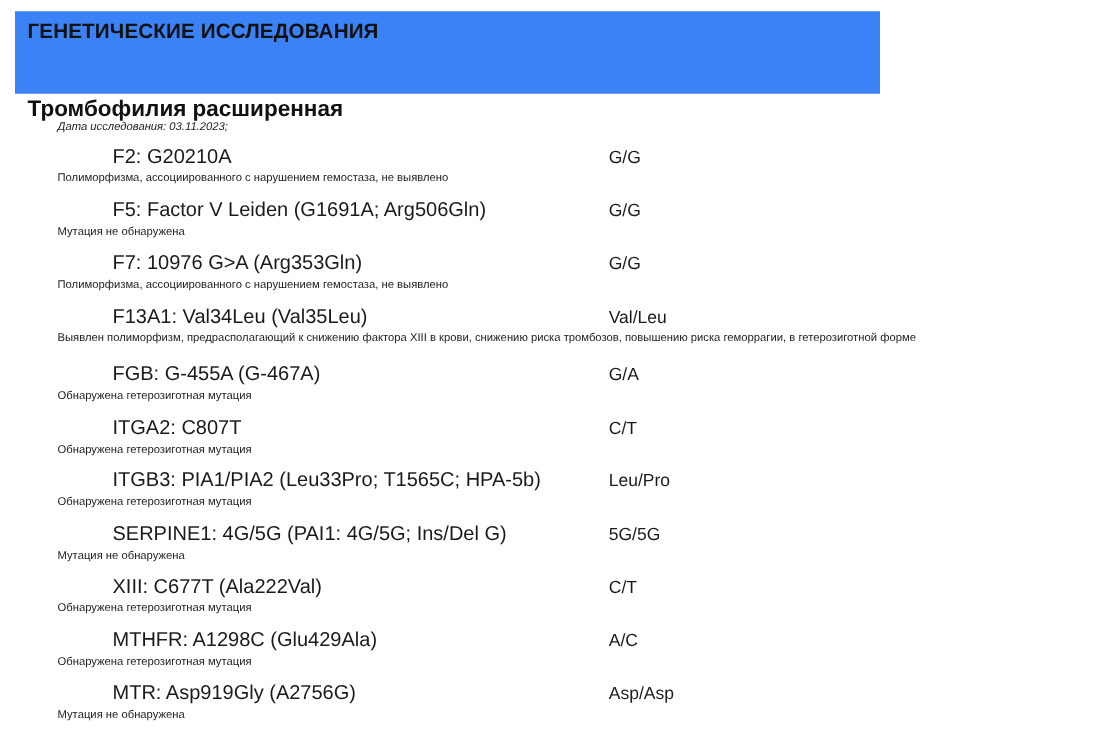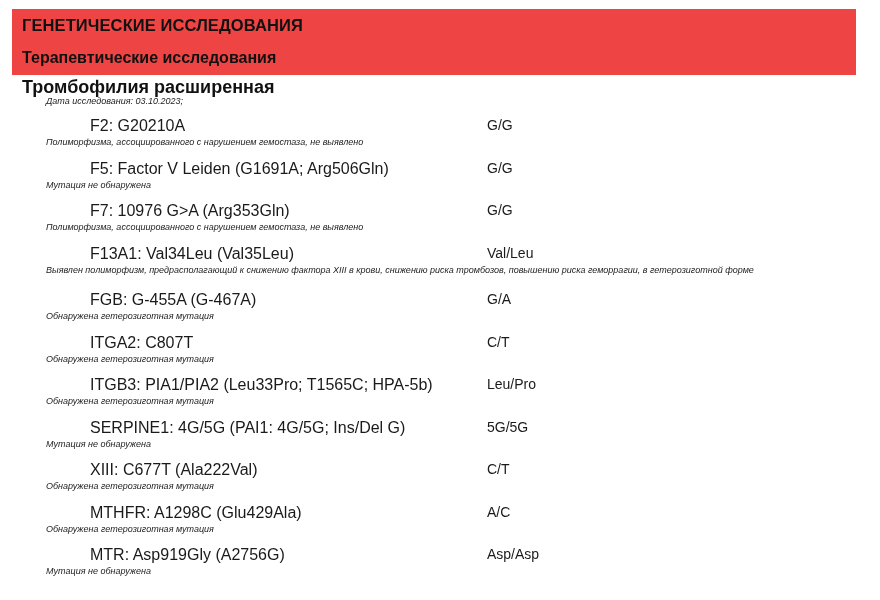--- a/index.html
+++ b/index.html
@@ -12,23 +12,23 @@
       height: 600px;
       position: relative;
       overflow: hidden;
       font-family: "Liberation Sans", sans-serif;
       color: #1a1a1a;
     }
     .header-band {
       position: absolute;
       left: 12px;
       top: 9px;
-      width: 844px;
+      width: 692px;
       height: 66px;
-      background: #ef4444;
+      background: #3b82f6;
     }
     .main-title {
       position: absolute;
       left: 10px;
       top: 7px;
       font-size: 16.5px;
       font-weight: bold;
       letter-spacing: 0.1px;
       color: #111;
       white-space: nowrap;
@@ -83,34 +83,32 @@
       color: #1a1a1a;
       white-space: nowrap;
     }
     .test-desc {
       position: absolute;
       left: 0;
       top: 21px;
       width: 820px;
       font-size: 9px;
       line-height: 9.5px;
-      font-style: italic;
       color: #222;
     }
   </style>
 </head>
 <body>
 
 <div class="header-band">
   <div class="main-title">ГЕНЕТИЧЕСКИЕ ИССЛЕДОВАНИЯ</div>
-  <div class="sub-title">Терапевтические исследования</div>
 </div>
 
 <div class="panel-title">Тромбофилия расширенная</div>
-<div class="date-line">Дата исследования: 03.10.2023;</div>
+<div class="date-line">Дата исследования: 03.11.2023;</div>
 
 <div class="test-row" style="top:117px;">
   <div class="test-name">F2: G20210A</div>
   <div class="test-value">G/G</div>
   <div class="test-desc">Полиморфизма, ассоциированного с нарушением гемостаза, не выявлено</div>
 </div>
 
 <div class="test-row" style="top:160px;">
   <div class="test-name">F5: Factor V Leiden (G1691A; Arg506Gln)</div>
   <div class="test-value">G/G</div>

